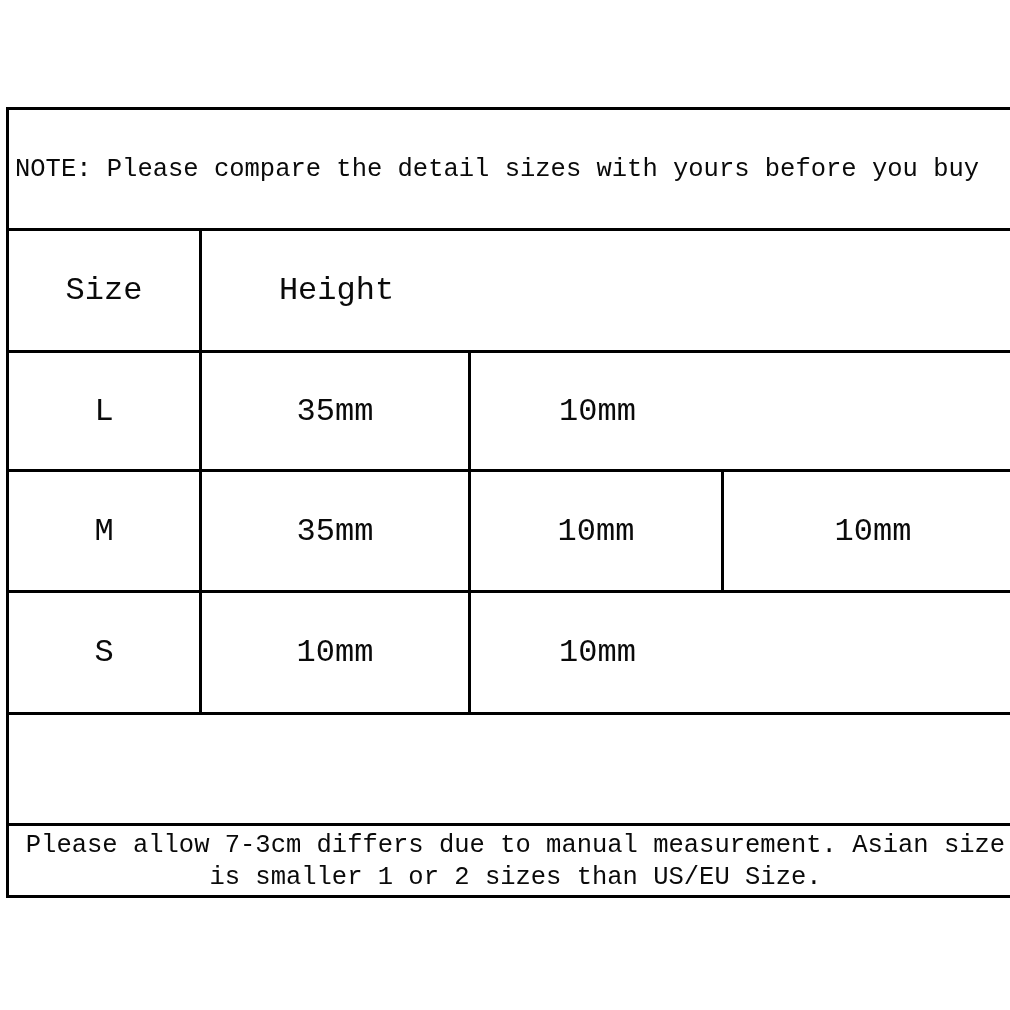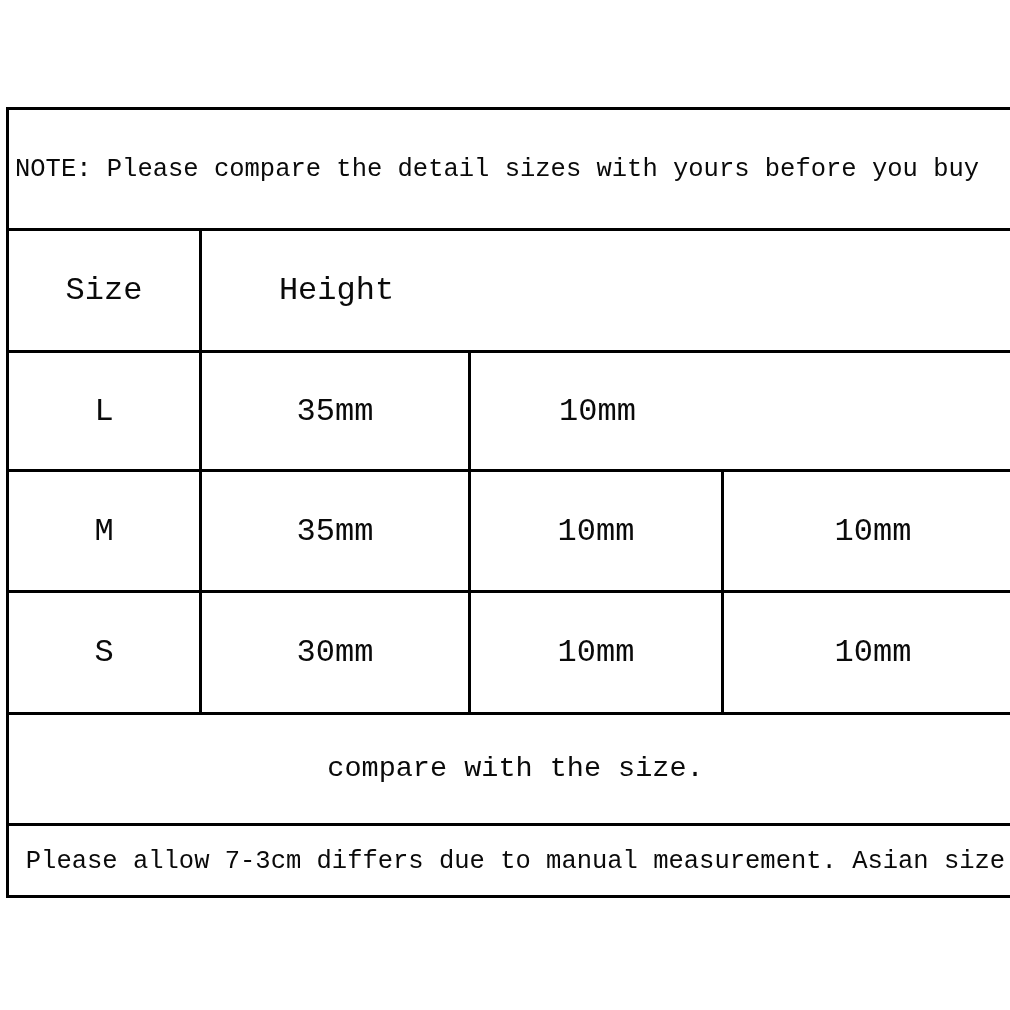--- a/index.html
+++ b/index.html
@@ -112,27 +112,26 @@
 
     <div class="row grid-row data-row-1">
       <div class="cell">M</div>
       <div class="cell">35mm</div>
       <div class="cell">10mm</div>
       <div class="cell">10mm</div>
     </div>
 
     <div class="row grid-row data-row-2">
       <div class="cell">S</div>
-      <div class="cell">30mm</div>
       <div class="cell">10mm</div>
       <div class="cell">10mm</div>
     </div>
 
     <div class="row hint-row">
-      <div>compare with the size.</div>
     </div>
 
     <div class="row bottom-row">
       <div>Please allow 7-3cm differs due to manual measurement. Asian size</div>
+      <div>is smaller 1 or 2 sizes than US/EU Size.</div>
     </div>
 
   </div>
 </div>
 
 </body></html>

